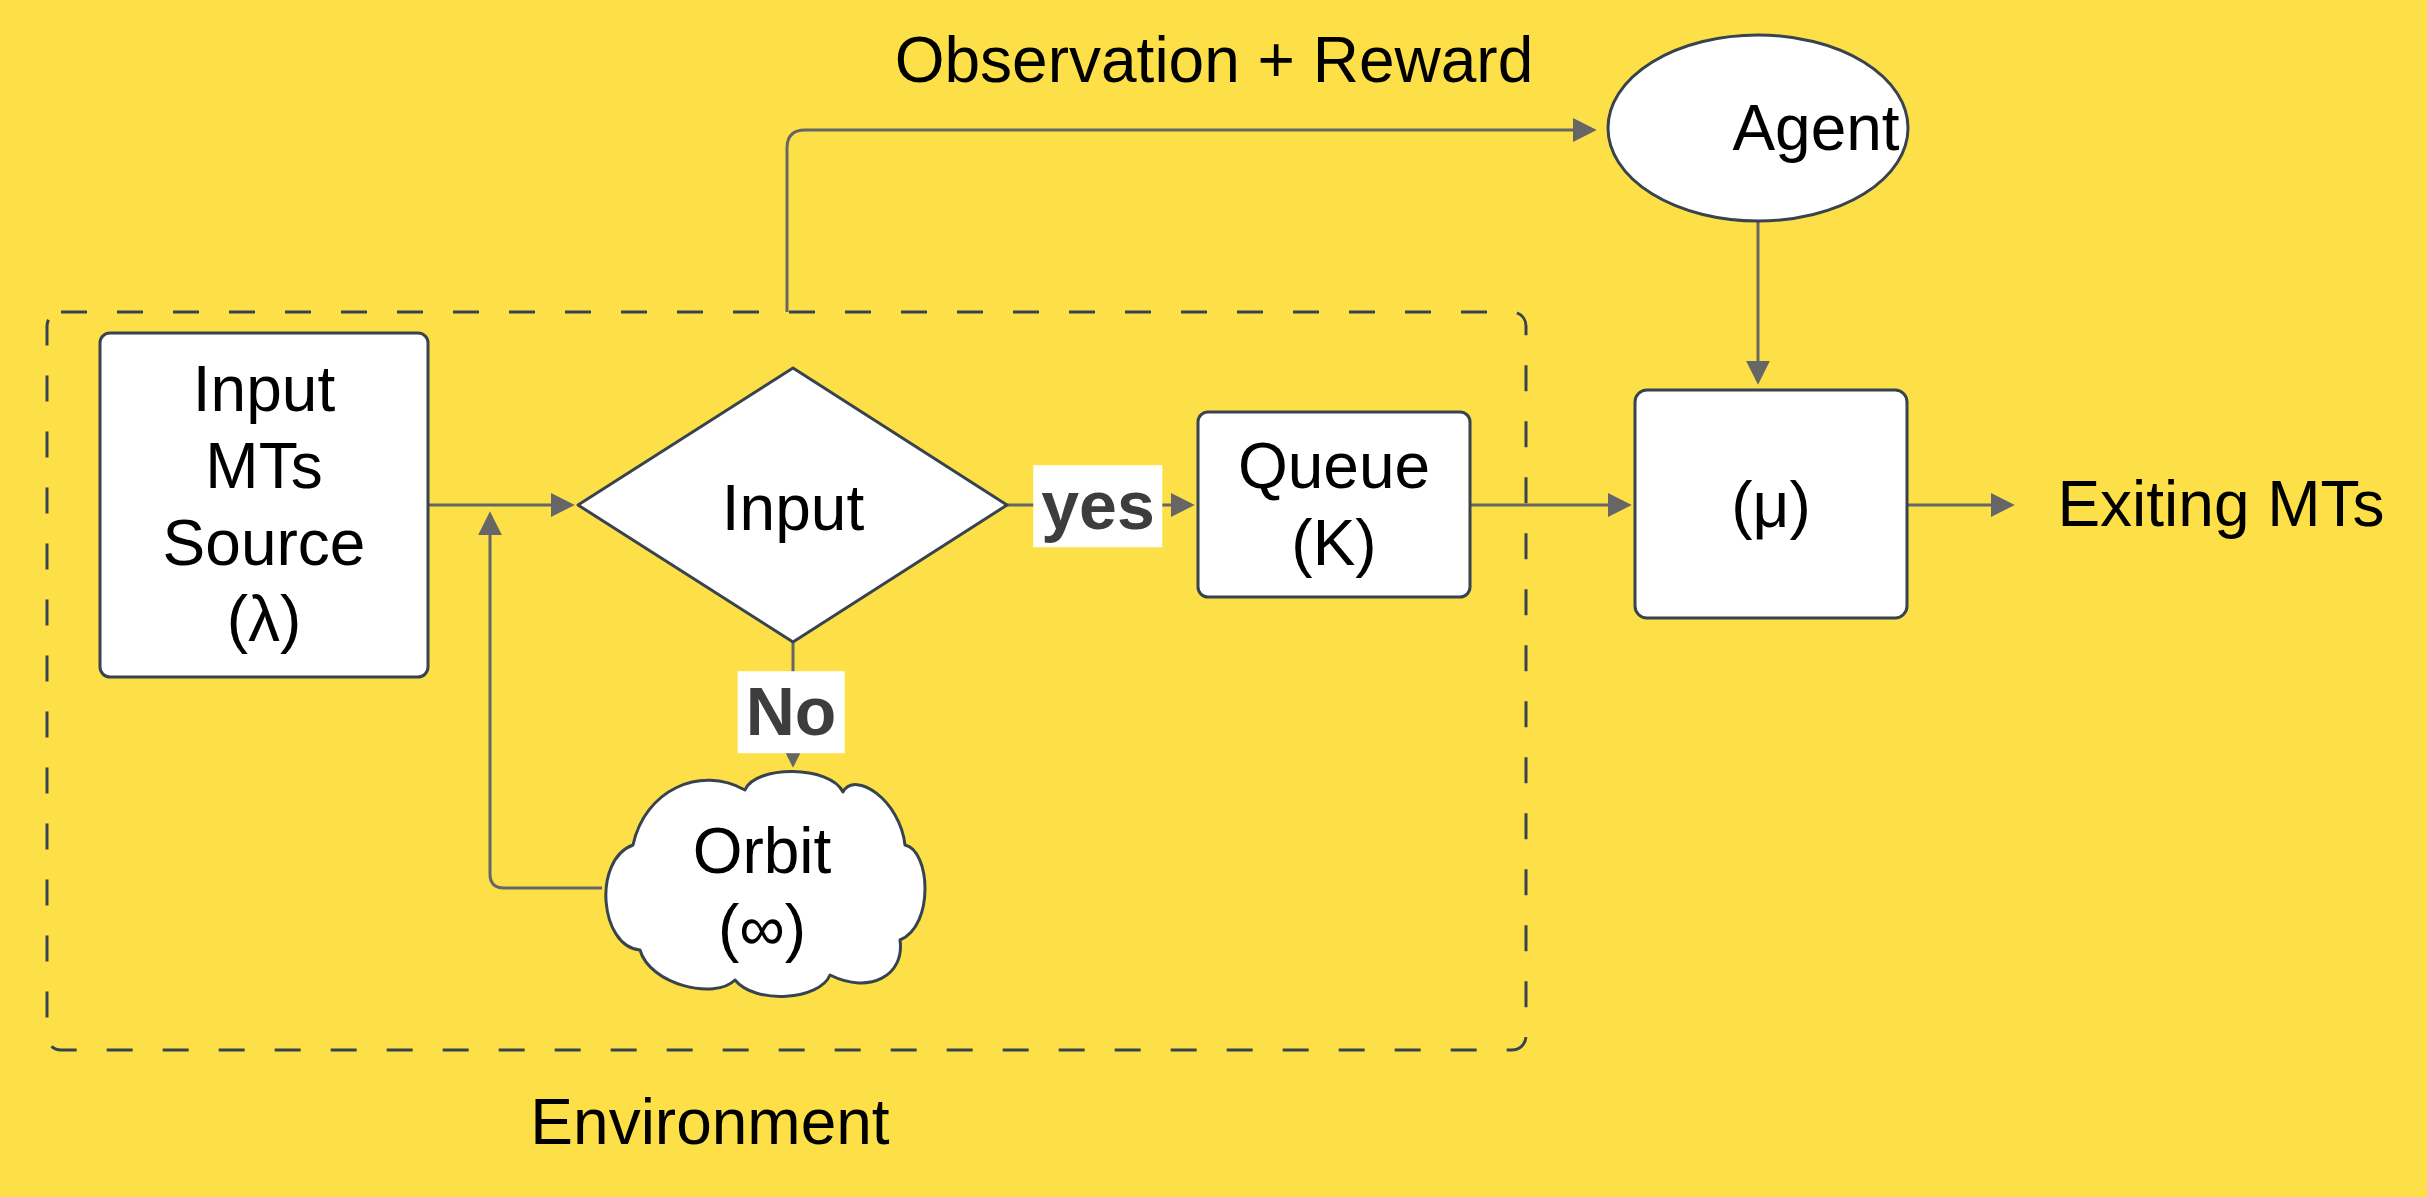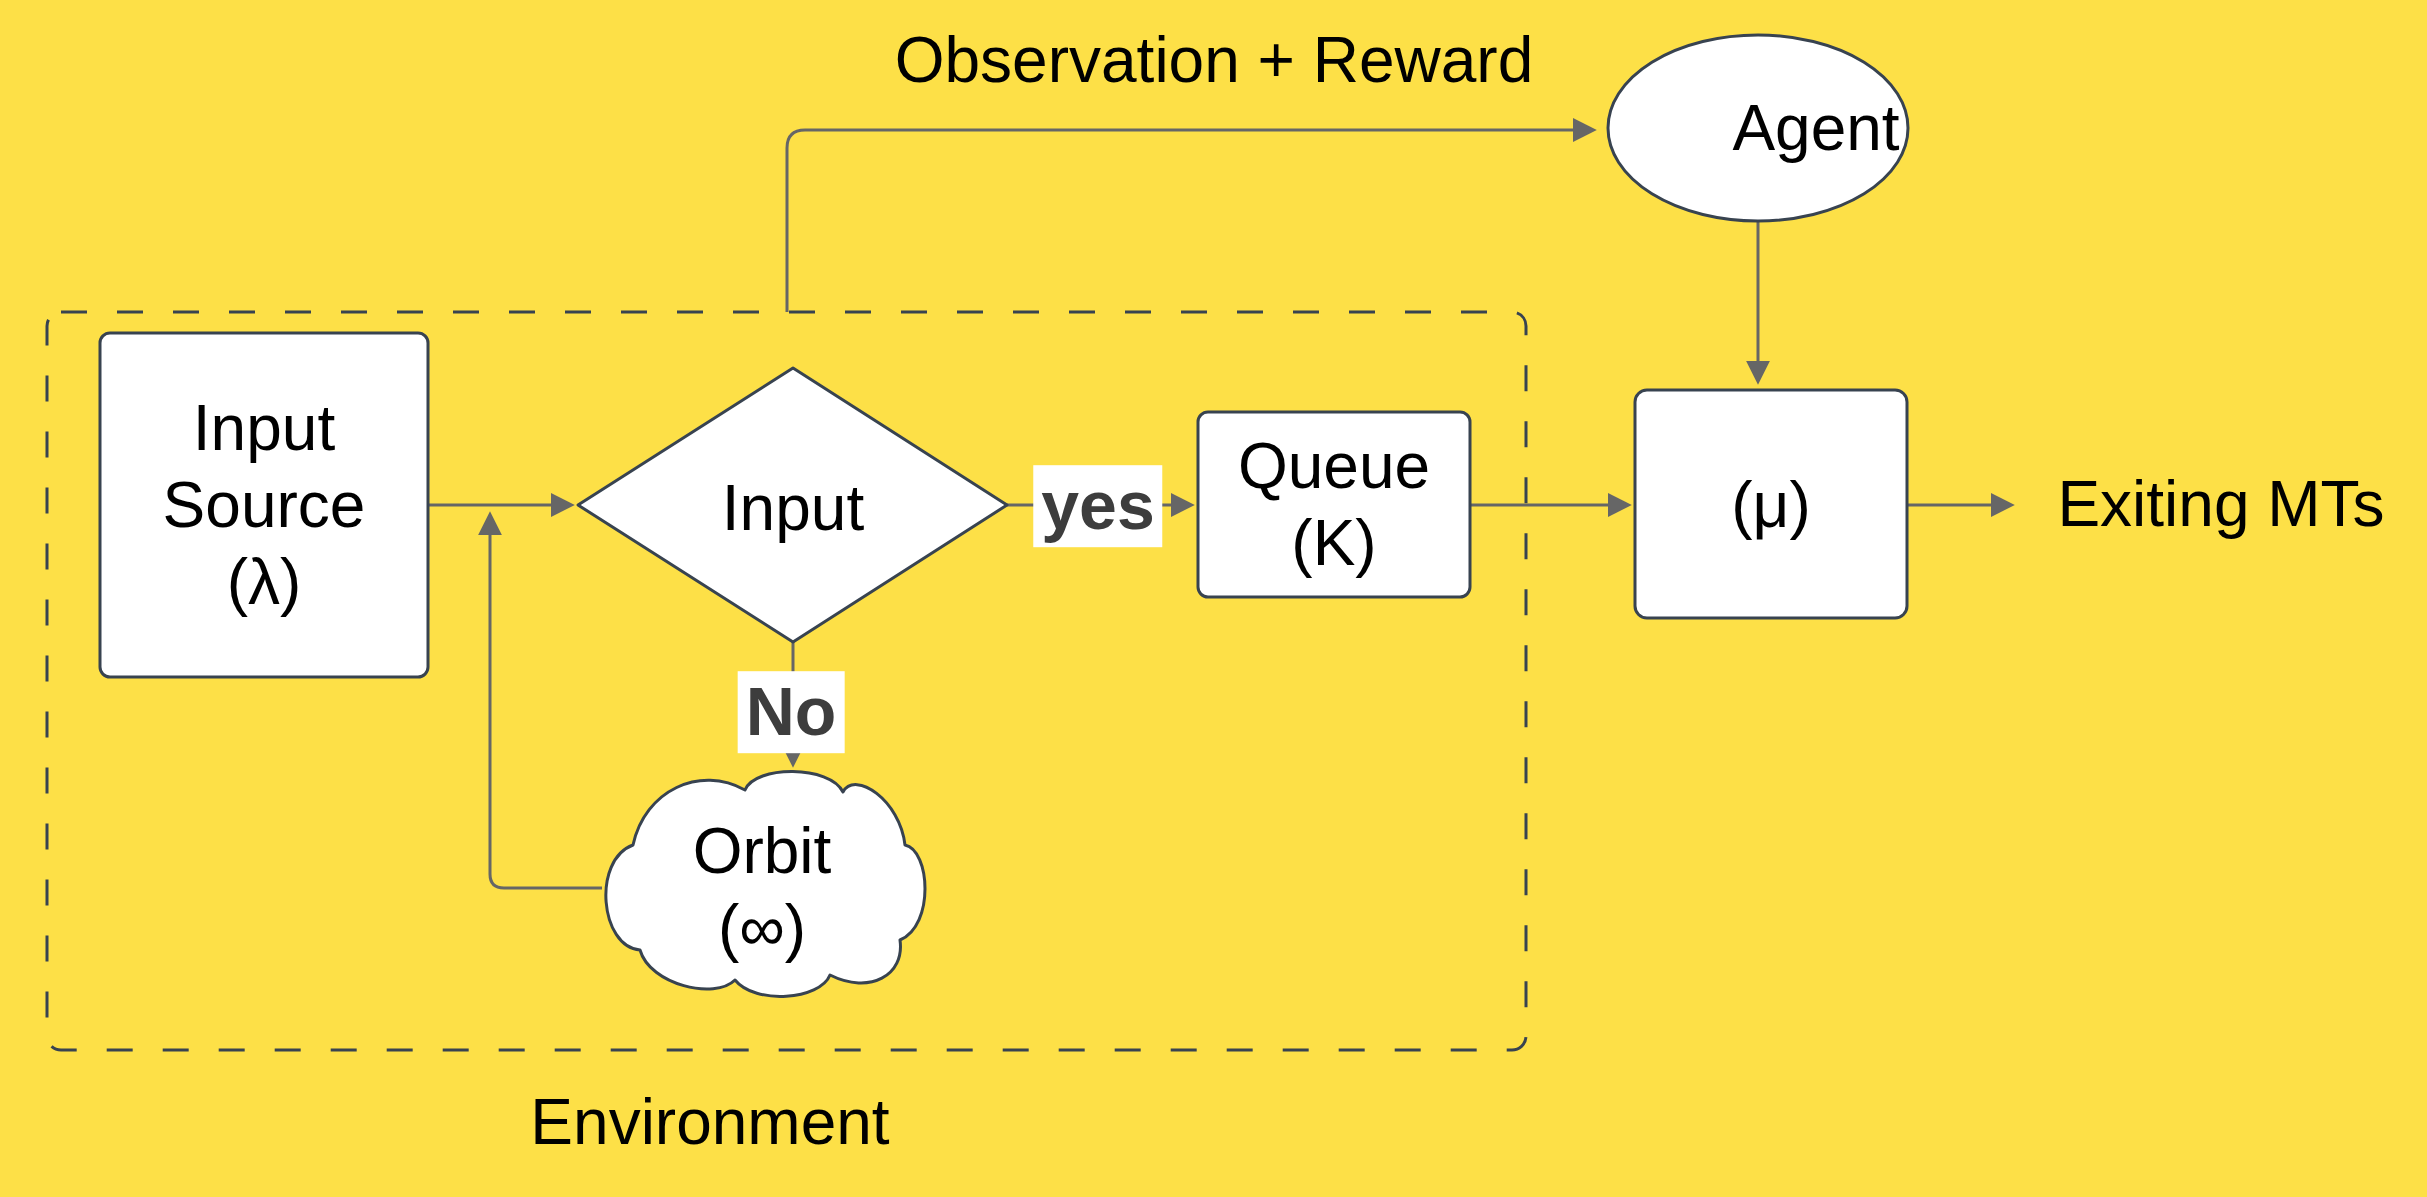--- a/index.html
+++ b/index.html
@@ -70,20 +70,21 @@
              C 600 947 592 860 633 845 Z" fill="#ffffff" stroke="#384350" stroke-width="3" stroke-linejoin="round"></path>
   </svg>
 
   <div class="lbl" style="left:1214px; top:60px;">Observation + Reward</div>
 
   <div class="lbl" style="left:1816px; top:128px;">Agent</div>
 
 
   <div class="lbl" style="left:264px; top:505px;">
     <div>Input</div>
+    <div>MTs</div>
     <div>Source</div>
     <div>(λ)</div>
   </div>
 
   <div class="lbl" style="left:793px; top:508px;">Input</div>
 
   <div class="lbl edge-bold" style="left:1098px; top:506px;">yes</div>
 
   <div class="lbl" style="left:1334px; top:505px;">
     <div>Queue</div>

